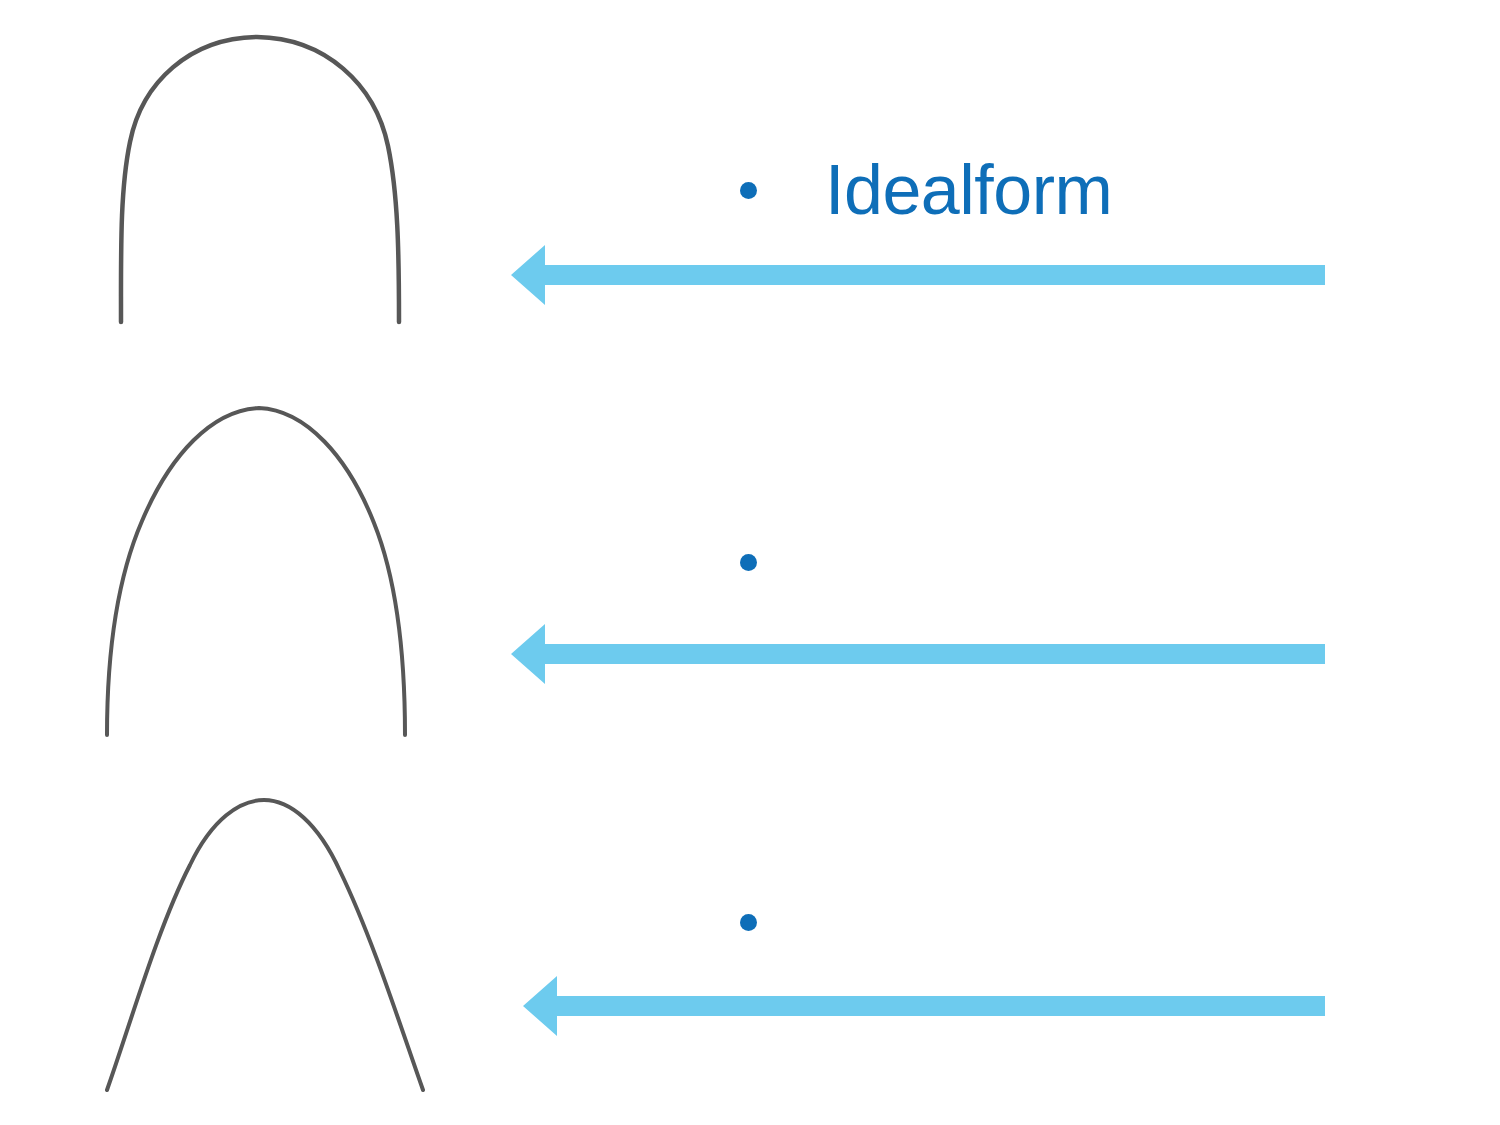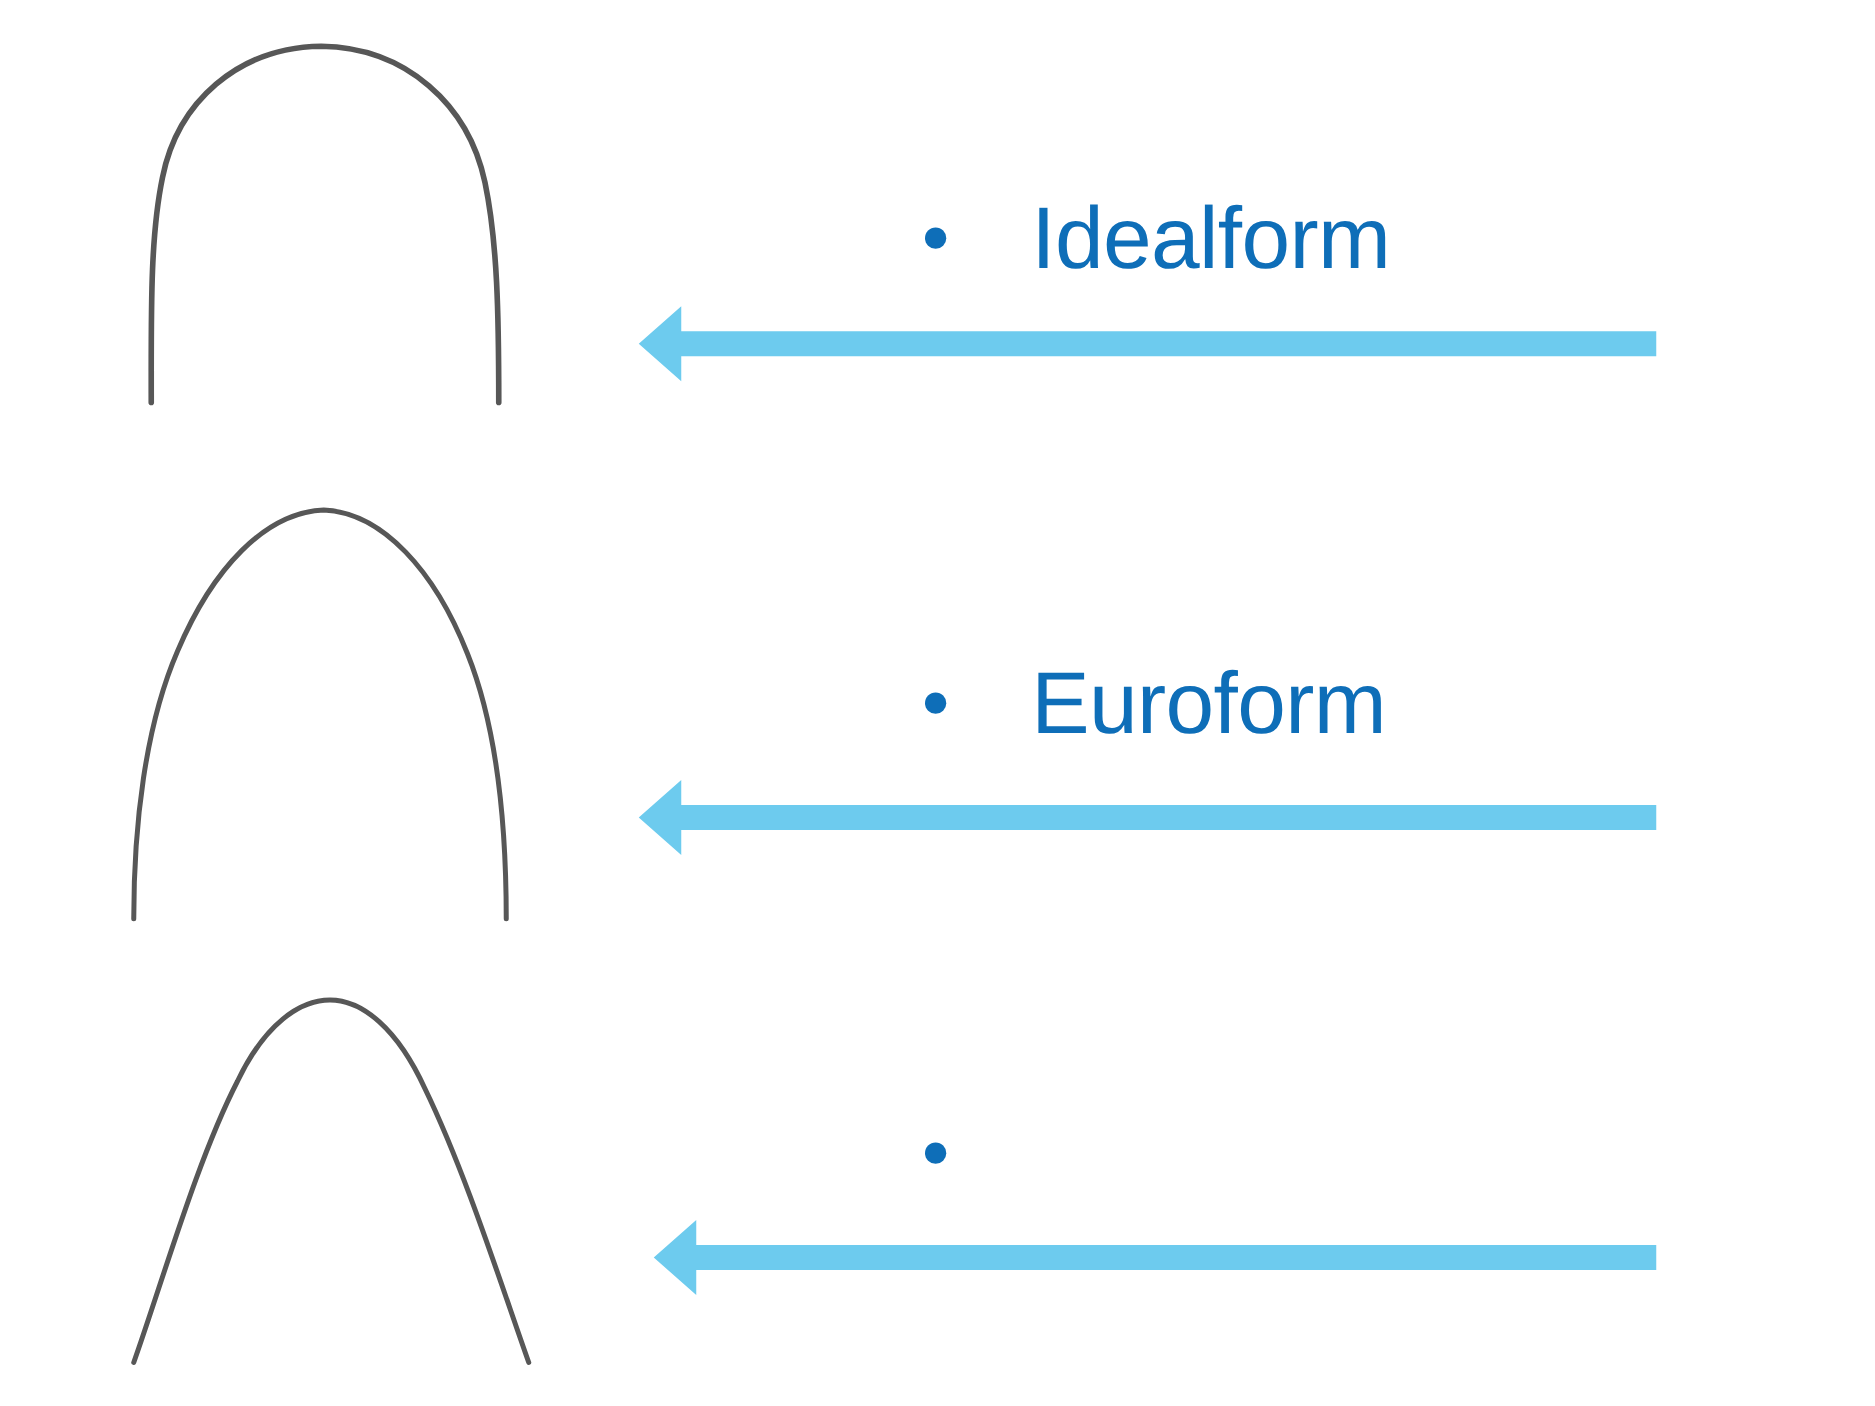--- a/index.html
+++ b/index.html
@@ -131,21 +131,20 @@
   </div>
 
   <div class="arrow-row" id="arrow-2">
     <svg viewBox="0 0 1000 64" preserveAspectRatio="none">
       <path class="arrow-shape" d="M 6 32 L 40 2 L 40 22 L 1000 22 L 1000 42 L 40 42 L 40 62 Z"></path>
     </svg>
   </div>
 
   <div class="bullet-row" id="label-2">
     <span class="bullet-dot"></span>
-    <span class="bullet-text">Euroform</span>
   </div>
 
   <div class="arch-figure" id="arch-3">
     <svg viewBox="0 0 500 340" preserveAspectRatio="none">
       <path class="arch-wire" stroke-width="4" d="M 107 315
                C 130 250, 158 152, 190 90
                C 212 44, 240 25, 264 25
                C 290 25, 318 48, 340 96
                C 372 162, 400 250, 423 315"></path>
     </svg>

